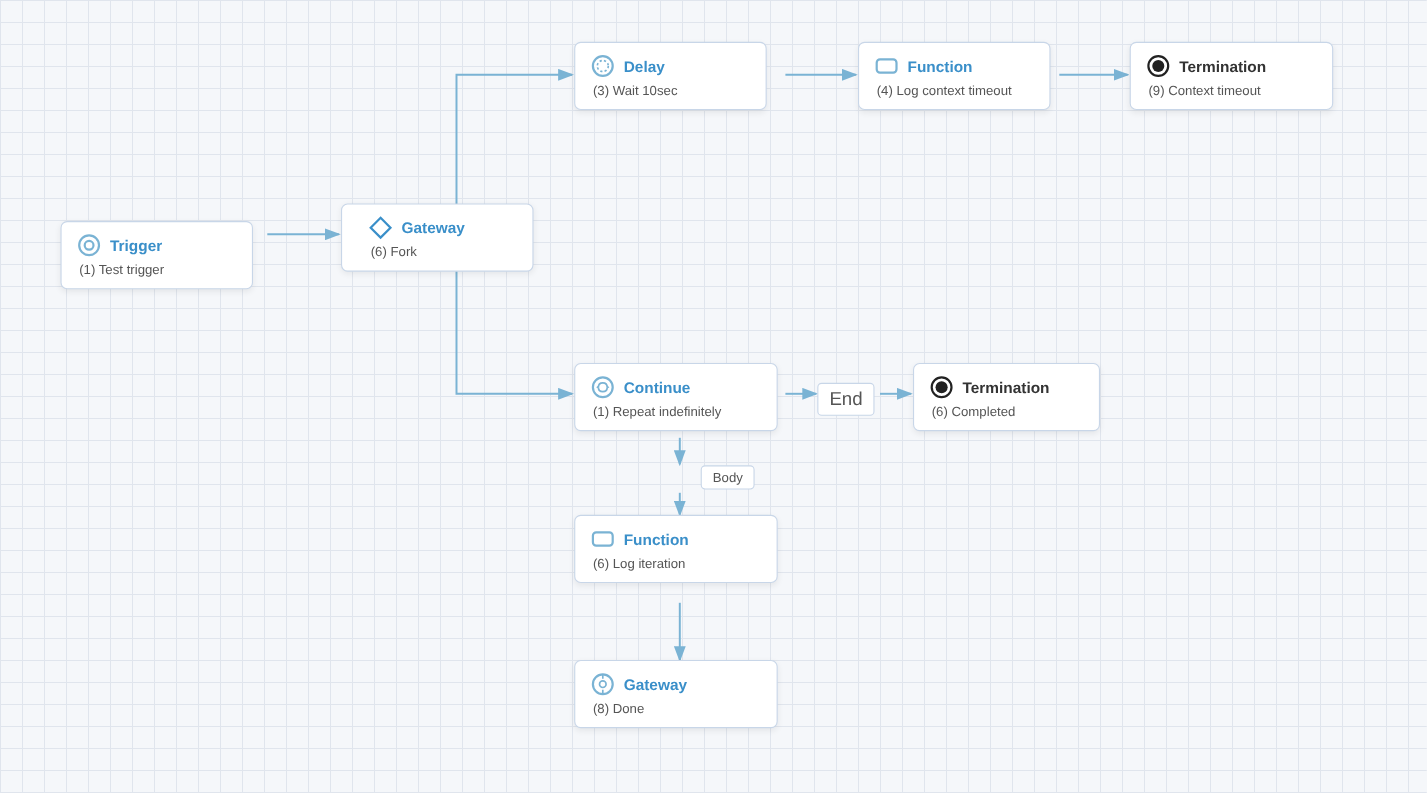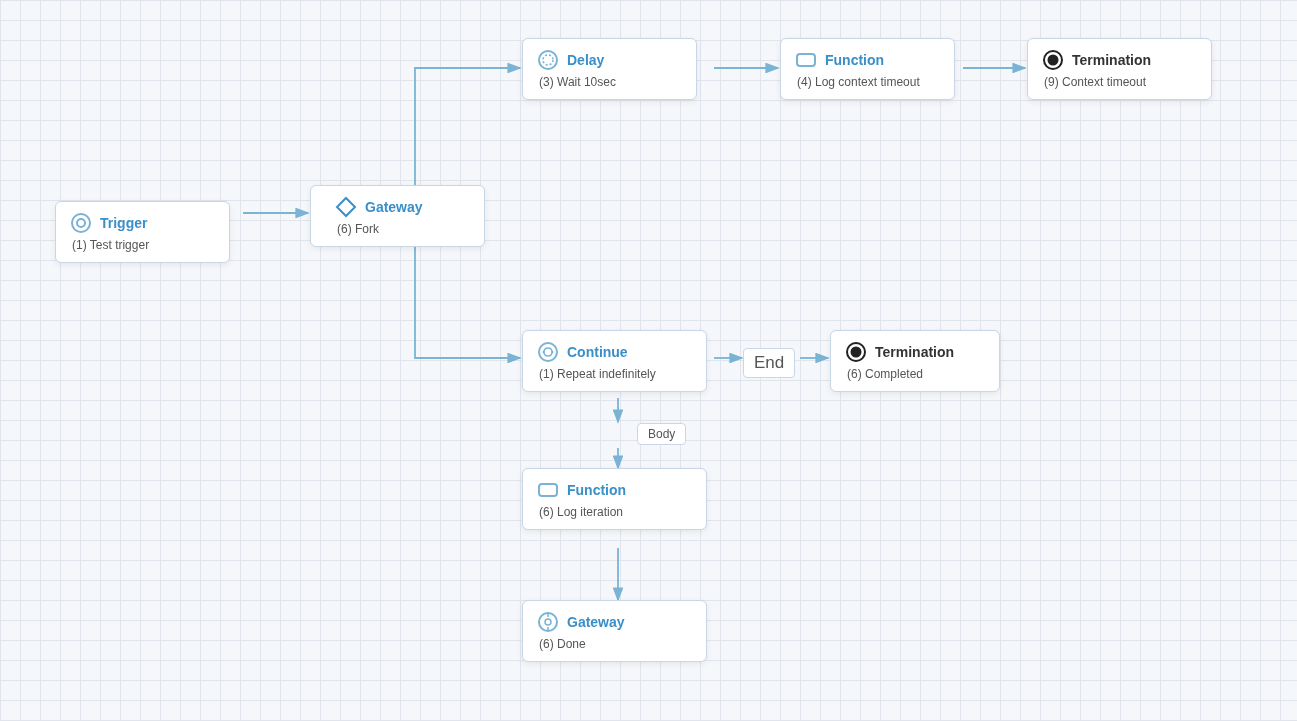--- a/index.html
+++ b/index.html
@@ -286,16 +286,16 @@
       <span class="icon icon-continue">
         <svg width="22" height="22" viewBox="0 0 22 22">
           <circle cx="11" cy="11" r="9" fill="none" stroke="#7ab3d4" stroke-width="2"></circle>
           <circle cx="11" cy="11" r="3" fill="none" stroke="#7ab3d4" stroke-width="1.5"></circle>
           <line x1="11" y1="2" x2="11" y2="6" stroke="#7ab3d4" stroke-width="1.5"></line>
           <line x1="11" y1="16" x2="11" y2="20" stroke="#7ab3d4" stroke-width="1.5"></line>
         </svg>
       </span>
       <span class="node-title">Gateway</span>
     </div>
-    <div class="node-subtitle">(6) Done</div>
+    <div class="node-subtitle">(8) Done</div>
   </div>
 
 </div>
 
 </body></html>

